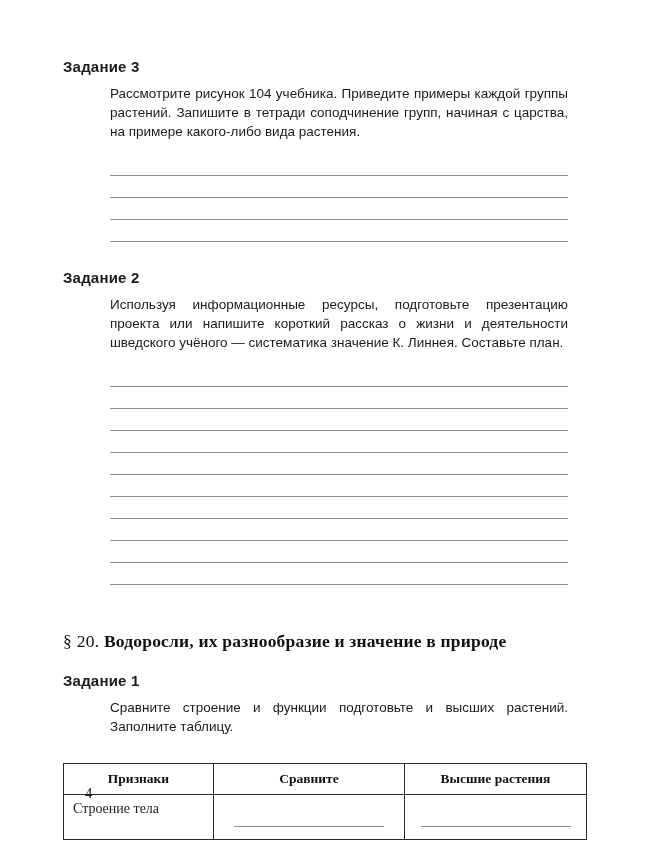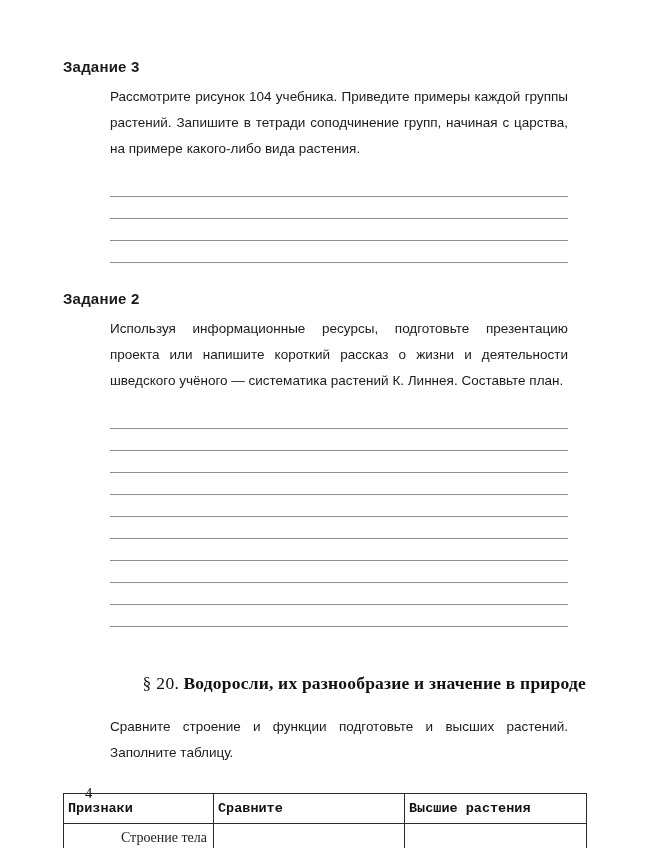--- a/index.html
+++ b/index.html
@@ -17,34 +17,34 @@
   }
   .task-title {
     font-size: 15px;
     font-weight: bold;
     margin: 0 0 9px 0;
     letter-spacing: 0.2px;
   }
   .task-text {
     margin: 0 18px 0 47px;
     font-size: 13.5px;
-    line-height: 26px;
+    line-height: 19px;
     text-align: justify;
   }
   .rules {
     margin: 13px 18px 0 47px;
   }
   .rule {
     height: 21px;
     border-bottom: 1px solid #8f8f8f;
   }
   .task { margin-bottom: 27px; }
   .section-heading {
     margin: 46px 0 20px 0;
-    text-align: right;
+    text-align: left;
     font-family: "Liberation Serif", serif;
     font-size: 17.5px;
     font-weight: normal;
     color: #111;
     white-space: nowrap;
   }
   .section-heading .sec-num {
     font-weight: normal;
     letter-spacing: 0.3px;
   }
@@ -56,34 +56,33 @@
     border-collapse: collapse;
     width: 523px;
     margin-top: 14px;
     table-layout: fixed;
   }
   .compare-table th, .compare-table td {
     border: 1px solid #2a2a2a;
     box-sizing: border-box;
   }
   .compare-table th {
-    font-family: Liberation Mono, monospace;
+    font-family: Liberation Serif, serif;
     font-size: 13.5px;
     font-weight: bold;
-    text-align: left;
+    text-align: center;
     padding: 7px 4px;
     color: #111;
   }
   .col-features { width: 150px; }
   .col-algae    { width: 191px; }
   .col-higher   { width: 182px; }
   .compare-table td {
     height: 45px;
     vertical-align: top;
-    text-align: right;
   }
   .feature-cell {
     font-family: "Liberation Serif", serif;
     font-size: 14px;
     padding: 6px 6px 0 9px;
     color: #222;
   }
   .blank-cell { position: relative; }
   .cell-line {
     width: 150px;
@@ -114,41 +113,42 @@
     <div class="rules">
         <div class="rule"></div>
         <div class="rule"></div>
         <div class="rule"></div>
         <div class="rule"></div>
       </div>
   </div>
 
   <div class="task">
     <h2 class="task-title">Задание 2</h2>
-    <p class="task-text">Используя информационные ресурсы, подготовьте презентацию проекта или напишите короткий рассказ о жизни и деятельности шведского учёного — систематика растений К. Линнея. Составьте план.</p>
+    <p class="task-text">Используя информационные ресурсы, подготовьте презентацию проекта или напишите короткий рассказ о жизни и деятельности шведского учёного — систематика значение К. Линнея. Составьте план.</p>
     <div class="rules">
         <div class="rule"></div>
         <div class="rule"></div>
         <div class="rule"></div>
         <div class="rule"></div>
         <div class="rule"></div>
         <div class="rule"></div>
         <div class="rule"></div>
         <div class="rule"></div>
         <div class="rule"></div>
         <div class="rule"></div>
       </div>
   </div>
 
   <h1 class="section-heading">
     <span class="sec-num">§ 20.</span>
     <span class="sec-title">Водоросли, их разнообразие и значение в природе</span>
   </h1>
 
   <div class="task">
+    <h2 class="task-title">Задание 1</h2>
     <p class="task-text">Сравните строение и функции подготовьте и высших растений. Заполните таблицу.</p>
   </div>
 
   <table class="compare-table">
     <thead>
       <tr>
         <th class="col-features">Признаки</th>
         <th class="col-algae">Сравните</th>
         <th class="col-higher">Высшие растения</th>
       </tr>

